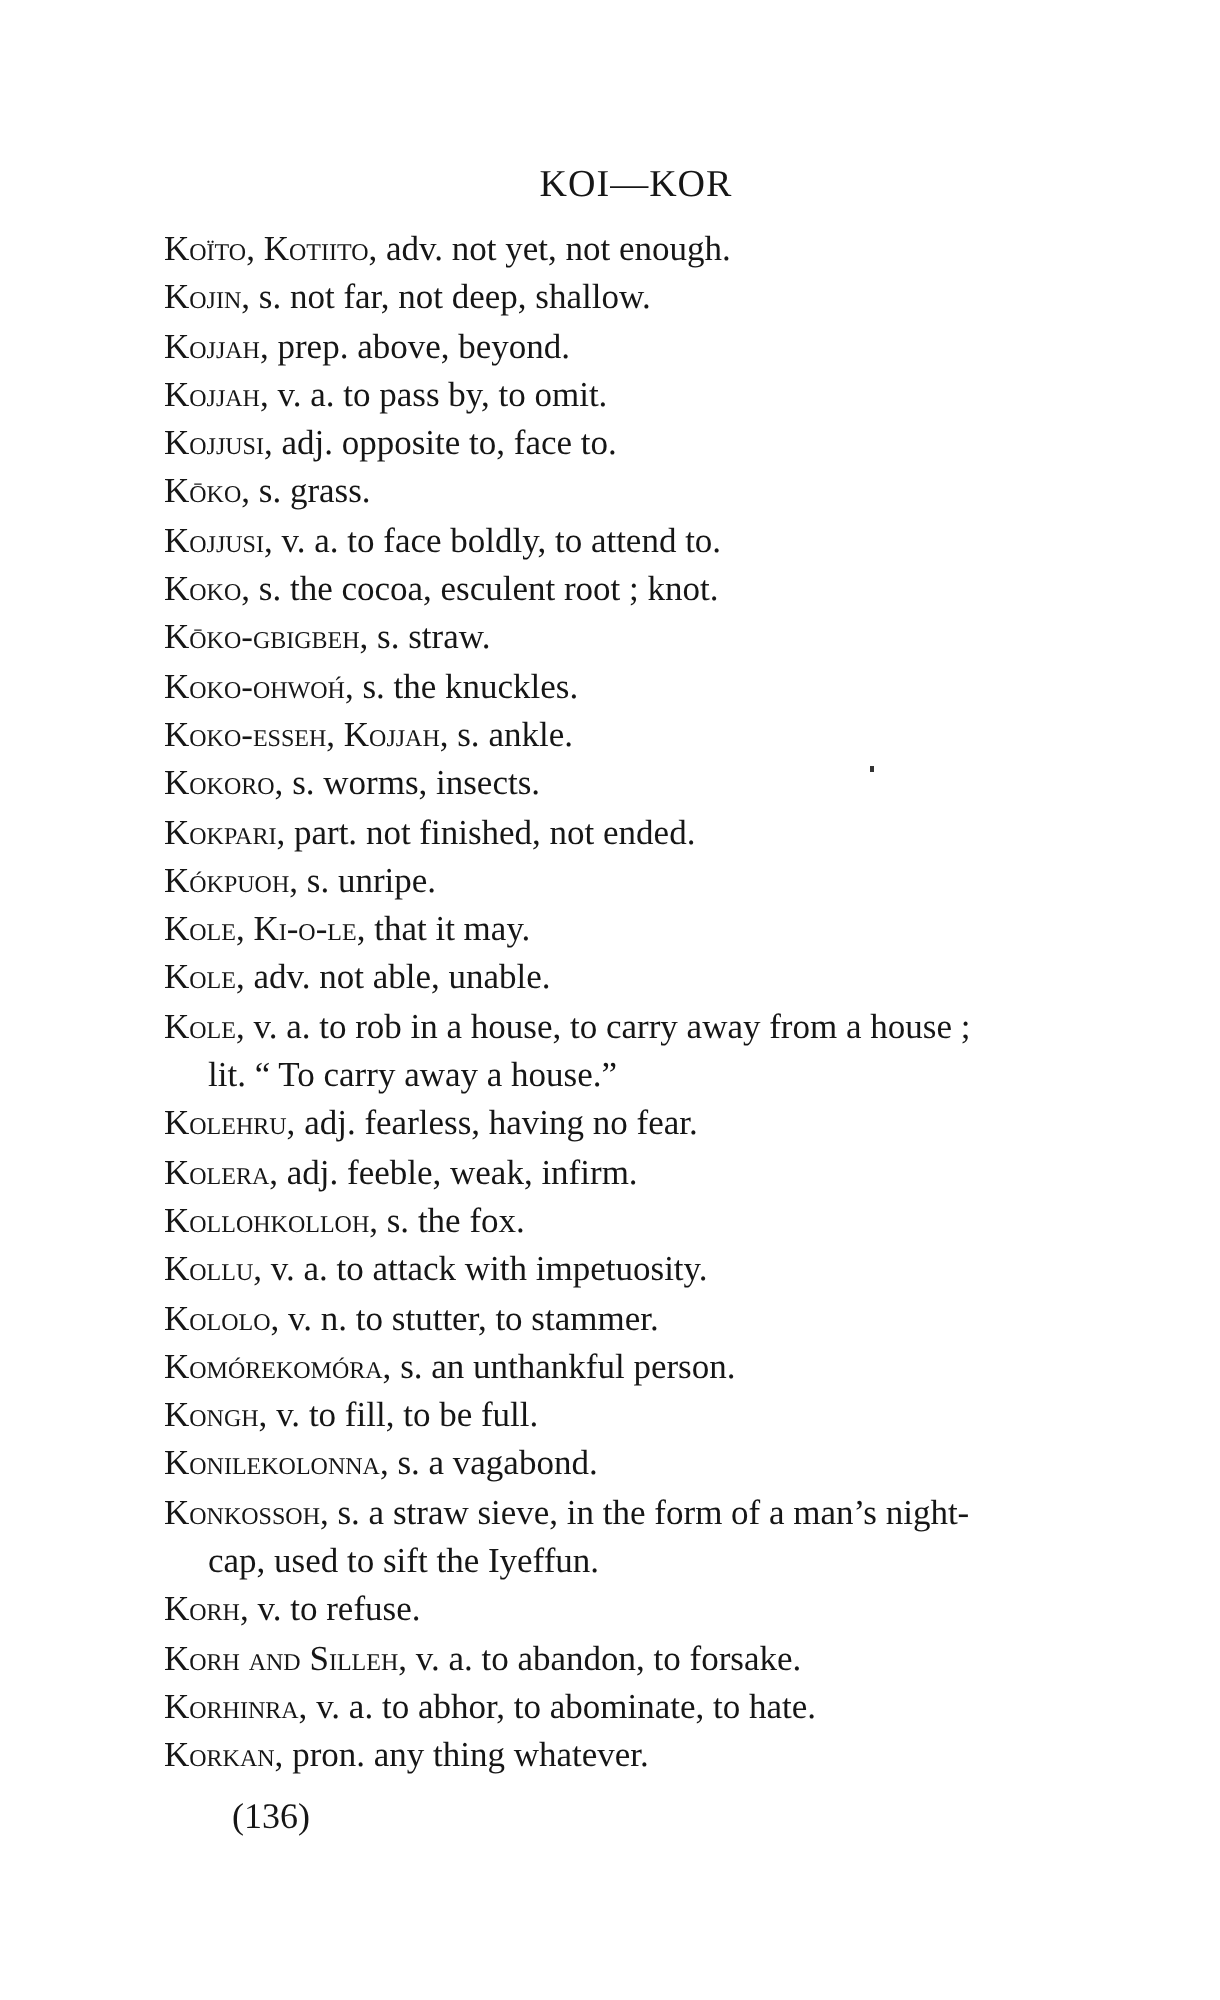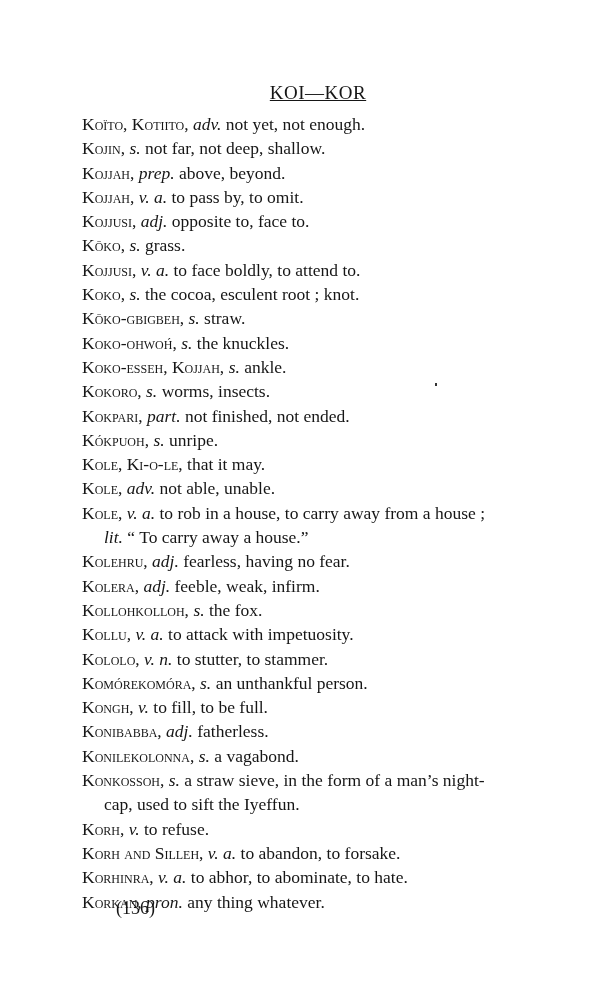--- a/index.html
+++ b/index.html
@@ -25,42 +25,41 @@
     .running-head {
       position: absolute;
       top: 82px;
       left: 0;
       width: 610px;
       text-align: center;
       font-size: 19px;
       letter-spacing: 0.5px;
       padding-left: 26px;
       box-sizing: border-box;
-      text-decoration: underline;
     }
     .entries {
       position: absolute;
       top: 112px;
       left: 82px;
       width: 470px;
     }
     .entry {
       font-size: 17.5px;
       line-height: 24.3px;
       white-space: nowrap;
     }
     .entry .cont {
       display: block;
       padding-left: 22px;
     }
     .hw {
       font-variant: small-caps;
       font-weight: normal;
     }
-    .pos { font-style: italic; }
+    .pos { }
     .page-number {
       position: absolute;
       top: 898px;
       left: 116px;
       font-size: 18px;
     }
     .stray-dot {
       position: absolute;
       width: 2px;
       height: 3px;
@@ -91,21 +90,20 @@
       <div class="entry"><span class="hw">Kole, Ki-o-le,</span><span class="def"> that it may.</span></div>
       <div class="entry"><span class="hw">Kole,</span> <span class="pos">adv.</span><span class="def"> not able, unable.</span></div>
       <div class="entry"><span class="hw">Kole,</span> <span class="pos">v. a.</span><span class="def"> to rob in a house, to carry away from a house ;</span><span class="cont"><span class="pos">lit.</span><span> “ To carry away a house.”</span></span></div>
       <div class="entry"><span class="hw">Kolehru,</span> <span class="pos">adj.</span><span class="def"> fearless, having no fear.</span></div>
       <div class="entry"><span class="hw">Kolera,</span> <span class="pos">adj.</span><span class="def"> feeble, weak, infirm.</span></div>
       <div class="entry"><span class="hw">Kollohkolloh,</span> <span class="pos">s.</span><span class="def"> the fox.</span></div>
       <div class="entry"><span class="hw">Kollu,</span> <span class="pos">v. a.</span><span class="def"> to attack with impetuosity.</span></div>
       <div class="entry"><span class="hw">Kololo,</span> <span class="pos">v. n.</span><span class="def"> to stutter, to stammer.</span></div>
       <div class="entry"><span class="hw">Komórekomóra,</span> <span class="pos">s.</span><span class="def"> an unthankful person.</span></div>
       <div class="entry"><span class="hw">Kongh,</span> <span class="pos">v.</span><span class="def"> to fill, to be full.</span></div>
-      <div class="entry"><span class="hw">Konibabba,</span> <span class="pos">adj.</span><span class="def"> fatherless.</span></div>
       <div class="entry"><span class="hw">Konilekolonna,</span> <span class="pos">s.</span><span class="def"> a vagabond.</span></div>
       <div class="entry"><span class="hw">Konkossoh,</span> <span class="pos">s.</span><span class="def"> a straw sieve, in the form of a man’s night-</span><span class="cont"><span>cap, used to sift the Iyeffun.</span></span></div>
       <div class="entry"><span class="hw">Korh,</span> <span class="pos">v.</span><span class="def"> to refuse.</span></div>
       <div class="entry"><span class="hw">Korh and Silleh,</span> <span class="pos">v. a.</span><span class="def"> to abandon, to forsake.</span></div>
       <div class="entry"><span class="hw">Korhinra,</span> <span class="pos">v. a.</span><span class="def"> to abhor, to abominate, to hate.</span></div>
       <div class="entry"><span class="hw">Korkan,</span> <span class="pos">pron.</span><span class="def"> any thing whatever.</span></div>
     </div>
 
   <div class="page-number">(136)</div>
 

